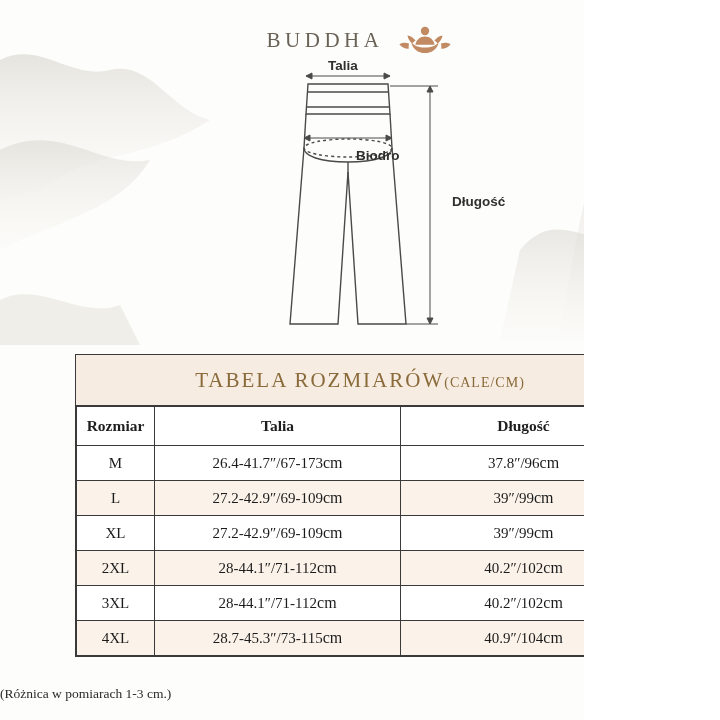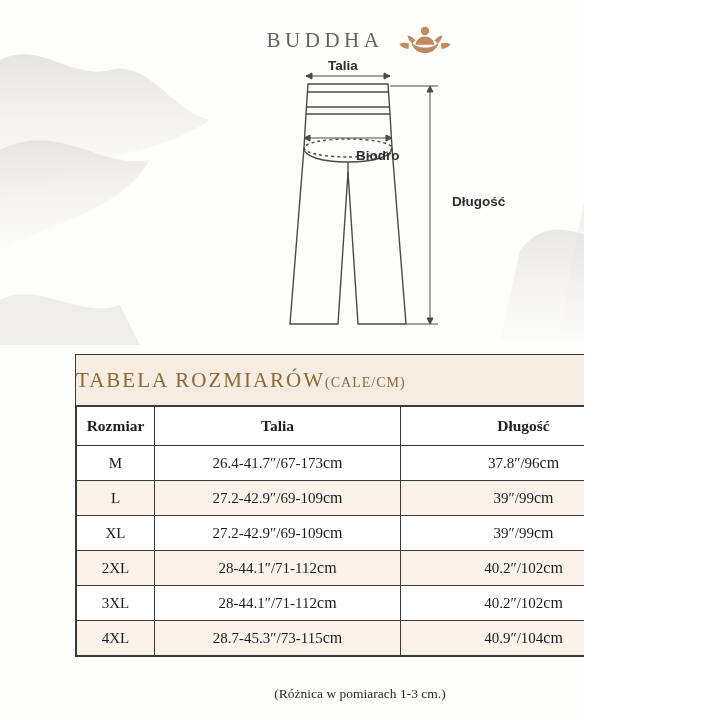--- a/index.html
+++ b/index.html
@@ -74,21 +74,21 @@
     position: absolute;
     left: 75px;
     top: 354px;
     width: 570px;
     border: 1px solid #3a3a3a;
     box-sizing: border-box;
     background: #fff;
   }
   .table-title {
     background: #f6ece1;
-    text-align: left;
+    text-align: center;
     padding: 13px 0 12px;
     border-bottom: 1px solid #3a3a3a;
     color: #8a6a3a;
     letter-spacing: 1.5px;
   }
   .table-title .big {
     font-family: "Liberation Serif", serif;
     font-size: 21px;
     letter-spacing: 2px;
   }
@@ -125,21 +125,21 @@
   col.c1 { width: 78px; }
   col.c2 { width: 246px; }
   col.c3 { width: 246px; }
   .cm { font-size: 16px; }
 
   .footnote {
     position: absolute;
     left: 0;
     top: 686px;
     width: 720px;
-    text-align: center;
+    text-align: left;
     font-family: "Liberation Serif", serif;
     font-size: 13.5px;
     color: #2a2a2a;
   }
 </style>
 </head>
 <body>
 
 <div class="page">
 

